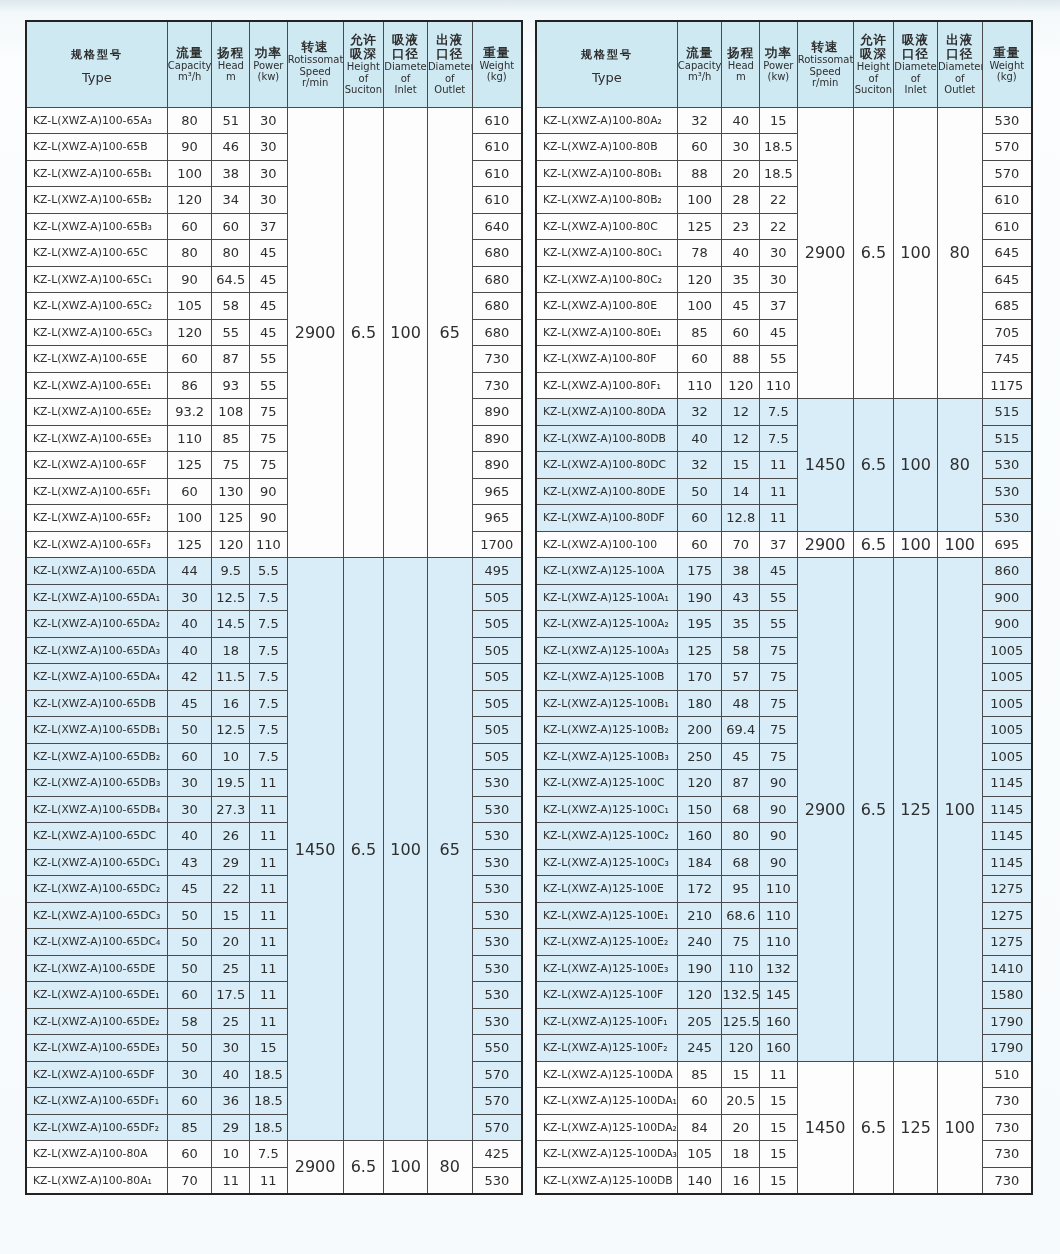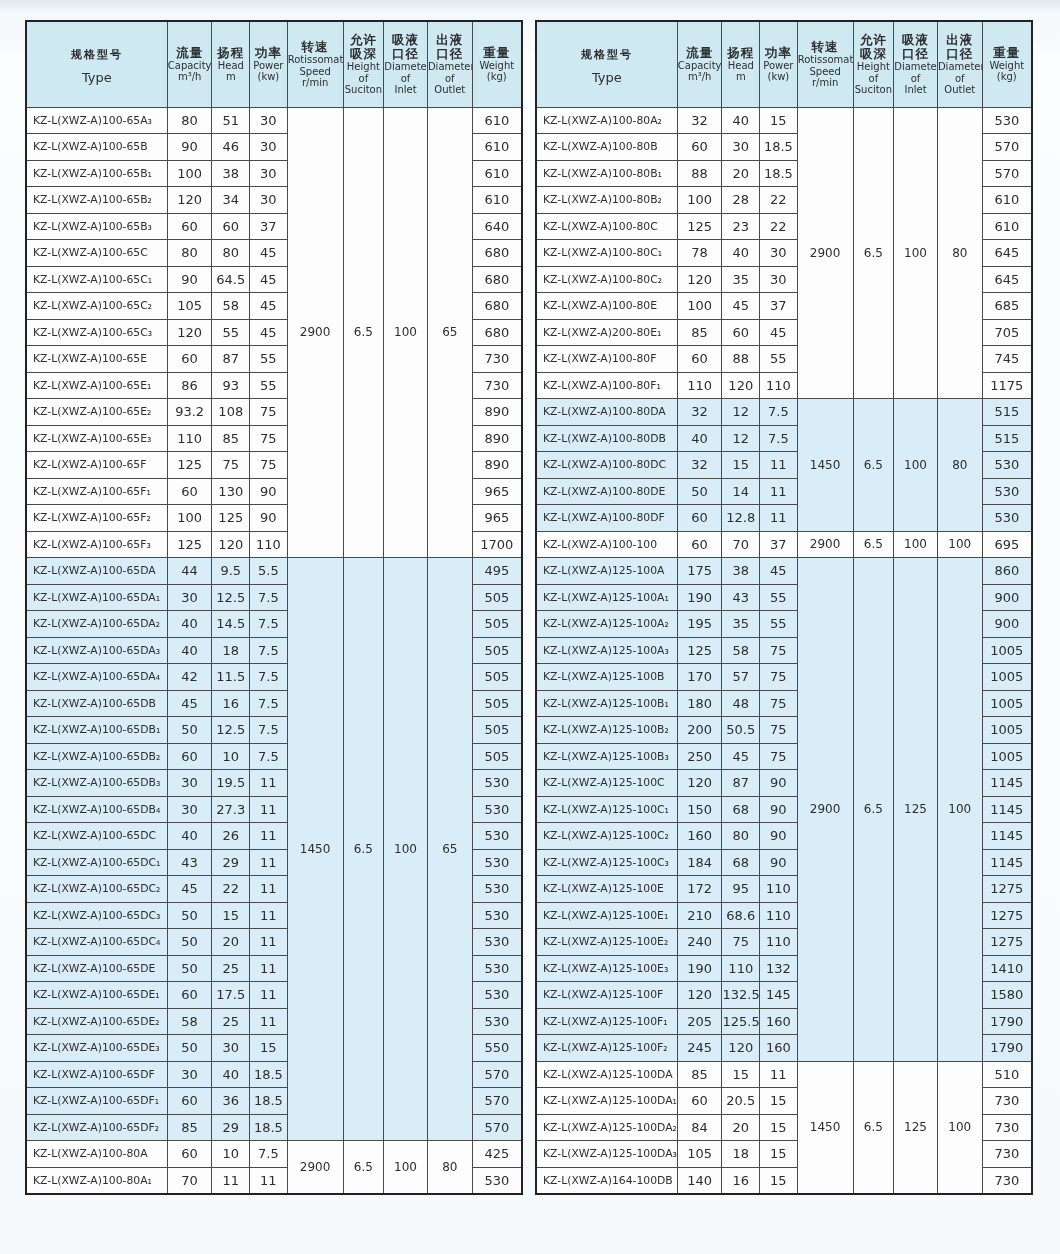--- a/index.html
+++ b/index.html
@@ -52,21 +52,21 @@
     text-align:center;
     font-size:13px;
     padding:0;
   }
   td.c-type{
     text-align:left;
     padding-left:6px;
     font-size:10.8px;
     letter-spacing:0px;
   }
-  td.c-merge{font-size:12px;}
+  td.c-merge{font-size:16px;}
   tr.plain td{background:var(--row-bg);}
   tr.tint td{background:var(--tint-bg);}
 </style>
 </head>
 <body>
 
 <div class="page">
   <table class="spec-table" id="table-left">
     <colgroup>
         <col style="width: 139px;">
@@ -558,21 +558,21 @@
           <td class="c-num c-weight">645</td>
         </tr>
         <tr class="plain">
           <td class="c-type">KZ-L(XWZ-A)100-80E</td>
           <td class="c-num">100</td>
           <td class="c-num">45</td>
           <td class="c-num">37</td>
           <td class="c-num c-weight">685</td>
         </tr>
         <tr class="plain">
-          <td class="c-type">KZ-L(XWZ-A)200-80E₁</td>
+          <td class="c-type">KZ-L(XWZ-A)100-80E₁</td>
           <td class="c-num">85</td>
           <td class="c-num">60</td>
           <td class="c-num">45</td>
           <td class="c-num c-weight">705</td>
         </tr>
         <tr class="plain">
           <td class="c-type">KZ-L(XWZ-A)100-80F</td>
           <td class="c-num">60</td>
           <td class="c-num">88</td>
           <td class="c-num">55</td>
@@ -677,21 +677,21 @@
         <tr class="tint">
           <td class="c-type">KZ-L(XWZ-A)125-100B₁</td>
           <td class="c-num">180</td>
           <td class="c-num">48</td>
           <td class="c-num">75</td>
           <td class="c-num c-weight">1005</td>
         </tr>
         <tr class="tint">
           <td class="c-type">KZ-L(XWZ-A)125-100B₂</td>
           <td class="c-num">200</td>
-          <td class="c-num">50.5</td>
+          <td class="c-num">69.4</td>
           <td class="c-num">75</td>
           <td class="c-num c-weight">1005</td>
         </tr>
         <tr class="tint">
           <td class="c-type">KZ-L(XWZ-A)125-100B₃</td>
           <td class="c-num">250</td>
           <td class="c-num">45</td>
           <td class="c-num">75</td>
           <td class="c-num c-weight">1005</td>
         </tr>
@@ -798,21 +798,21 @@
           <td class="c-num c-weight">730</td>
         </tr>
         <tr class="plain">
           <td class="c-type">KZ-L(XWZ-A)125-100DA₃</td>
           <td class="c-num">105</td>
           <td class="c-num">18</td>
           <td class="c-num">15</td>
           <td class="c-num c-weight">730</td>
         </tr>
         <tr class="plain">
-          <td class="c-type">KZ-L(XWZ-A)164-100DB</td>
+          <td class="c-type">KZ-L(XWZ-A)125-100DB</td>
           <td class="c-num">140</td>
           <td class="c-num">16</td>
           <td class="c-num">15</td>
           <td class="c-num c-weight">730</td>
         </tr>
       </tbody>
   </table>
 </div>
 
 </body></html>

